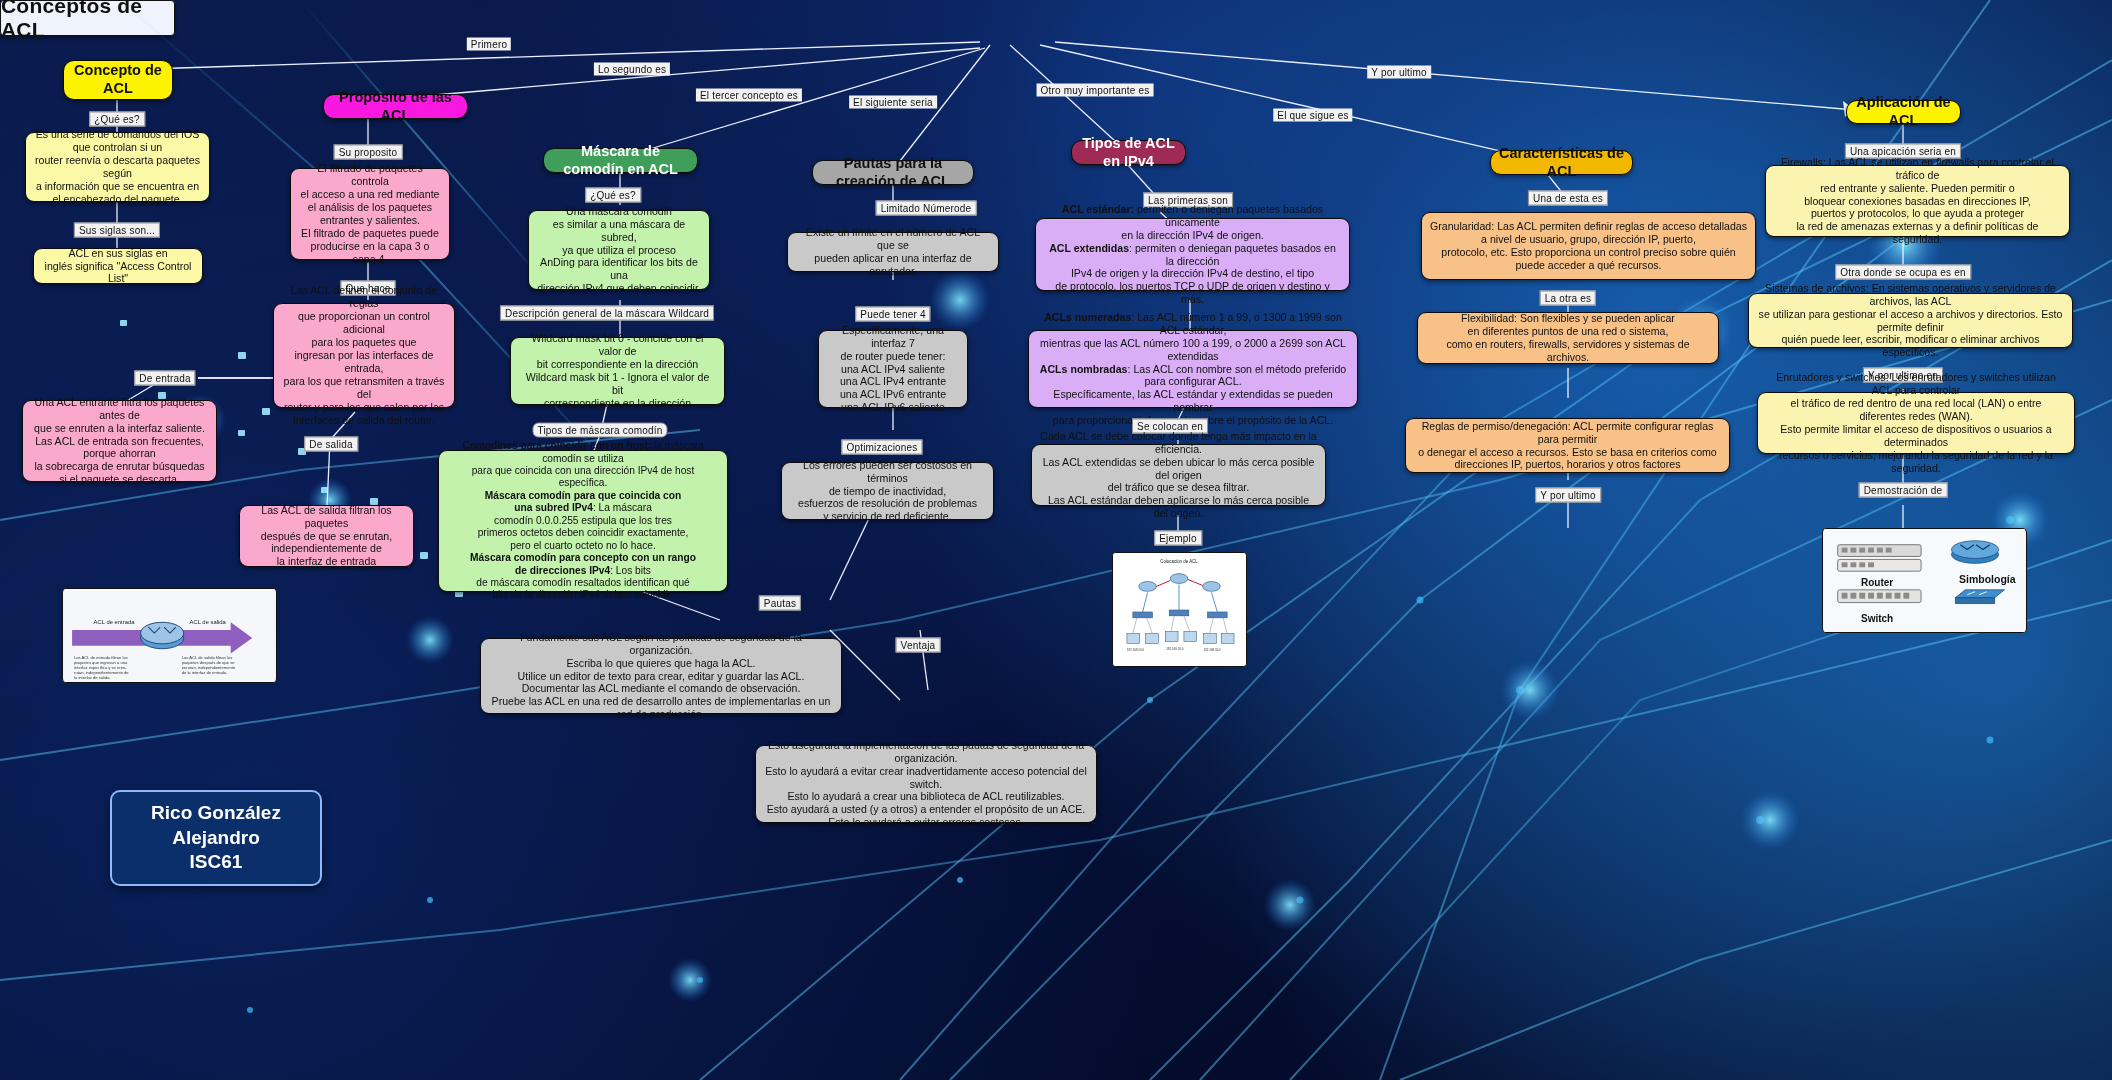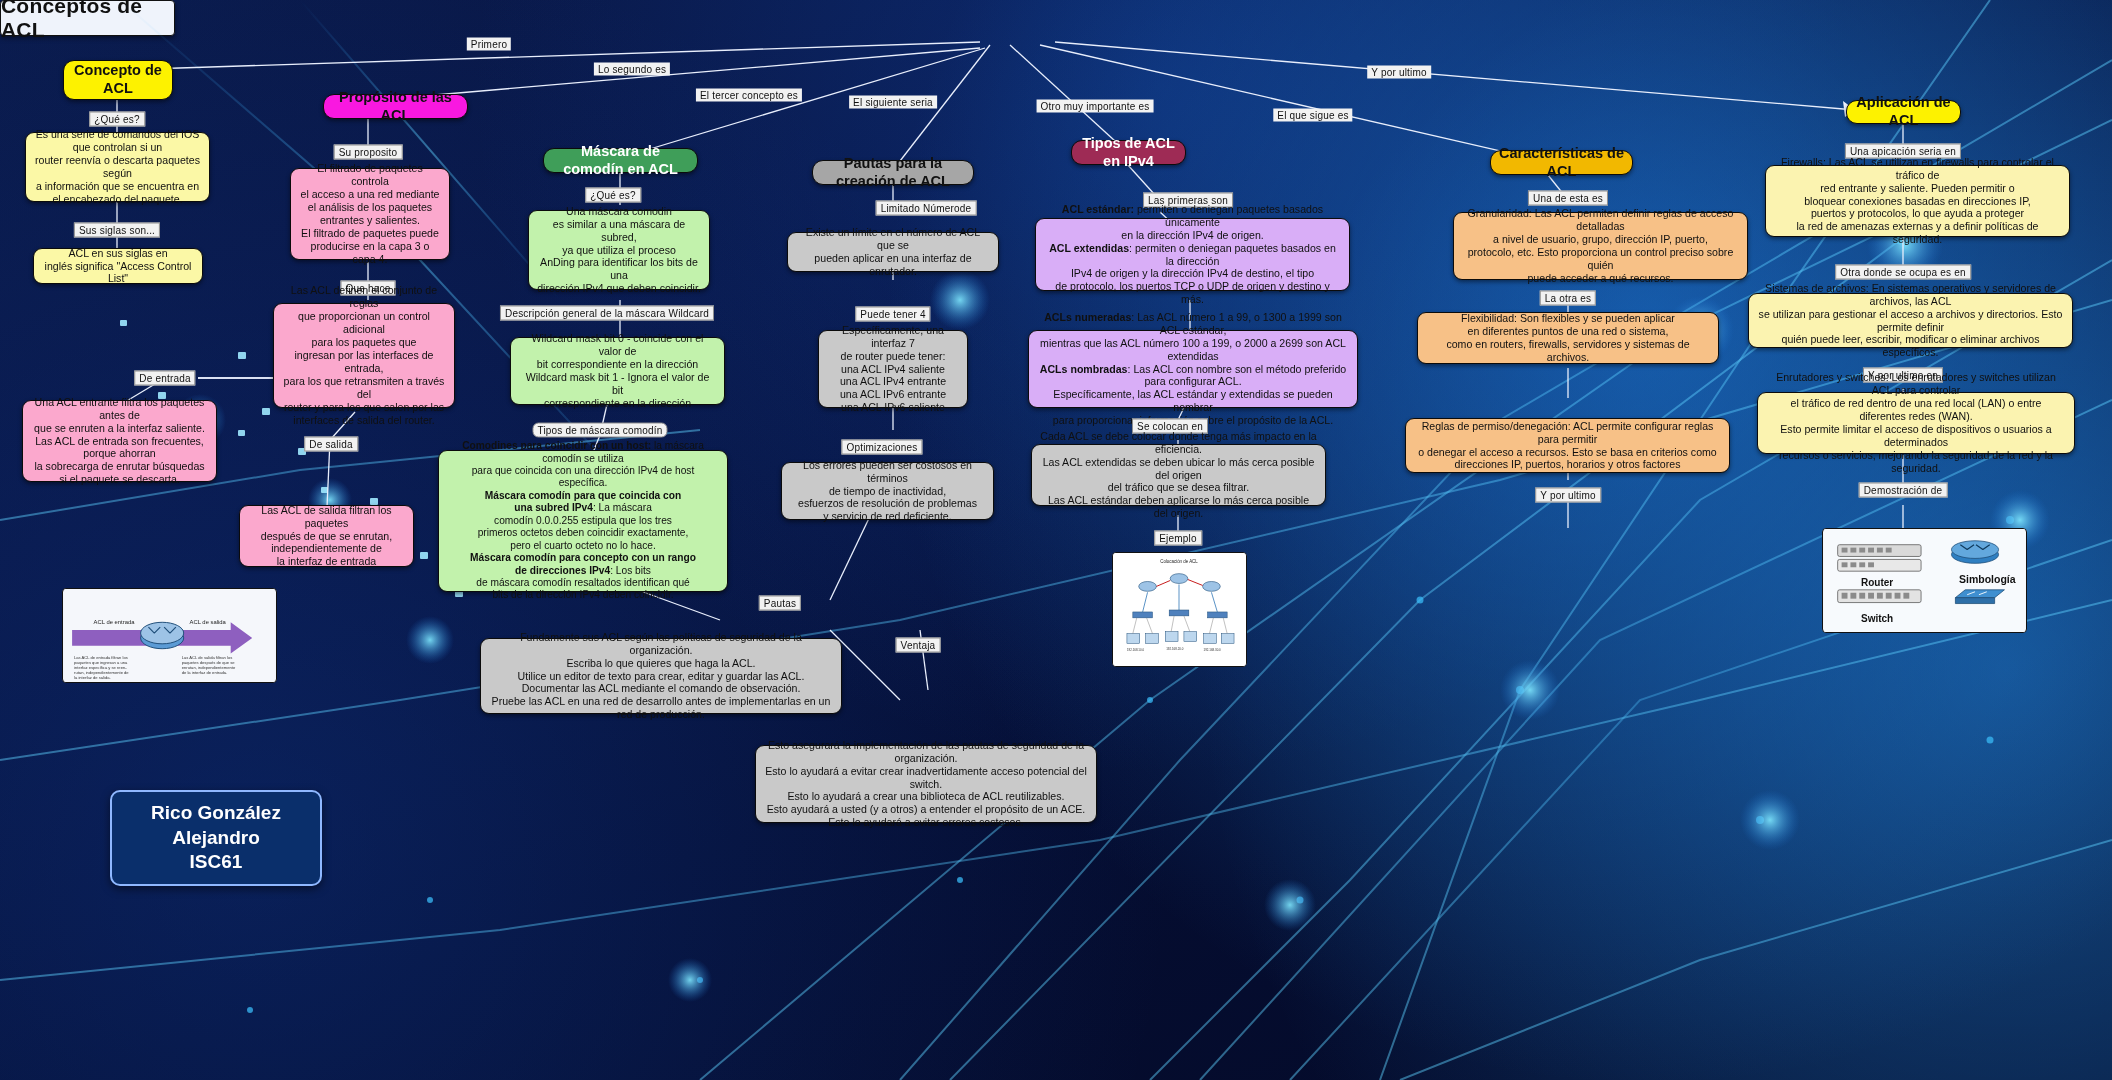--- a/index.html
+++ b/index.html
@@ -473,21 +473,21 @@
         <text x="54" y="99">192.168.20.0</text>
         <text x="92" y="100">192.168.30.0</text>
       </g>
     </svg>
   </div>
 
   <div class="node hdr amber-h" style="left:1490px; top:150px; width:143px; height:25px;">Características de ACL</div>
 
   <div class="elabel" style="left:1568px; top:198px;">Una de esta es</div>
 
-  <div class="node body orange" style="left:1453px; top:212px; width:295px; height:68px;">Granularidad: Las ACL permiten definir reglas de acceso detalladas
+  <div class="node body orange" style="left:1421px; top:212px; width:335px; height:68px;">Granularidad: Las ACL permiten definir reglas de acceso detalladas
 a nivel de usuario, grupo, dirección IP, puerto,
 protocolo, etc. Esto proporciona un control preciso sobre quién
 puede acceder a qué recursos.</div>
 
   <div class="elabel" style="left:1568px; top:298px;">La otra es</div>
 
   <div class="node body orange" style="left:1417px; top:312px; width:302px; height:52px;">Flexibilidad: Son flexibles y se pueden aplicar
 en diferentes puntos de una red o sistema,
 como en routers, firewalls, servidores y sistemas de archivos.</div>
 
@@ -576,20 +576,20 @@
     </svg>
     <div class="devlabel" style="left:38px; top:48px;">Router</div>
     <div class="devlabel" style="left:38px; top:84px;">Switch</div>
     <div class="simtitle" style="left:136px; top:44px;">Simbología</div>
   </div>
 
   <div class="elabel nb" style="left:489px; top:44px; background:#f2f2f2;">Primero</div>
   <div class="elabel nb" style="left:632px; top:69px; background:#f2f2f2;">Lo segundo es</div>
   <div class="elabel nb" style="left:749px; top:95px; background:#f2f2f2;">El tercer concepto es</div>
   <div class="elabel nb" style="left:893px; top:102px; background:#f2f2f2;">El siguiente seria</div>
-  <div class="elabel nb" style="left:1095px; top:90px; background:#f2f2f2;margin-top:16px;">Otro muy importante es</div>
+  <div class="elabel nb" style="left:1095px; top:90px; background:#f2f2f2;">Otro muy importante es</div>
   <div class="elabel nb" style="left:1313px; top:115px; background:#f2f2f2;">El que sigue es</div>
   <div class="elabel nb" style="left:1399px; top:72px; background:#f2f2f2;">Y por ultimo</div>
 
   <div class="signature" style="left:110px; top:790px; width:212px;">Rico González Alejandro
 ISC61</div>
 
 </div>
 
 </body></html>

